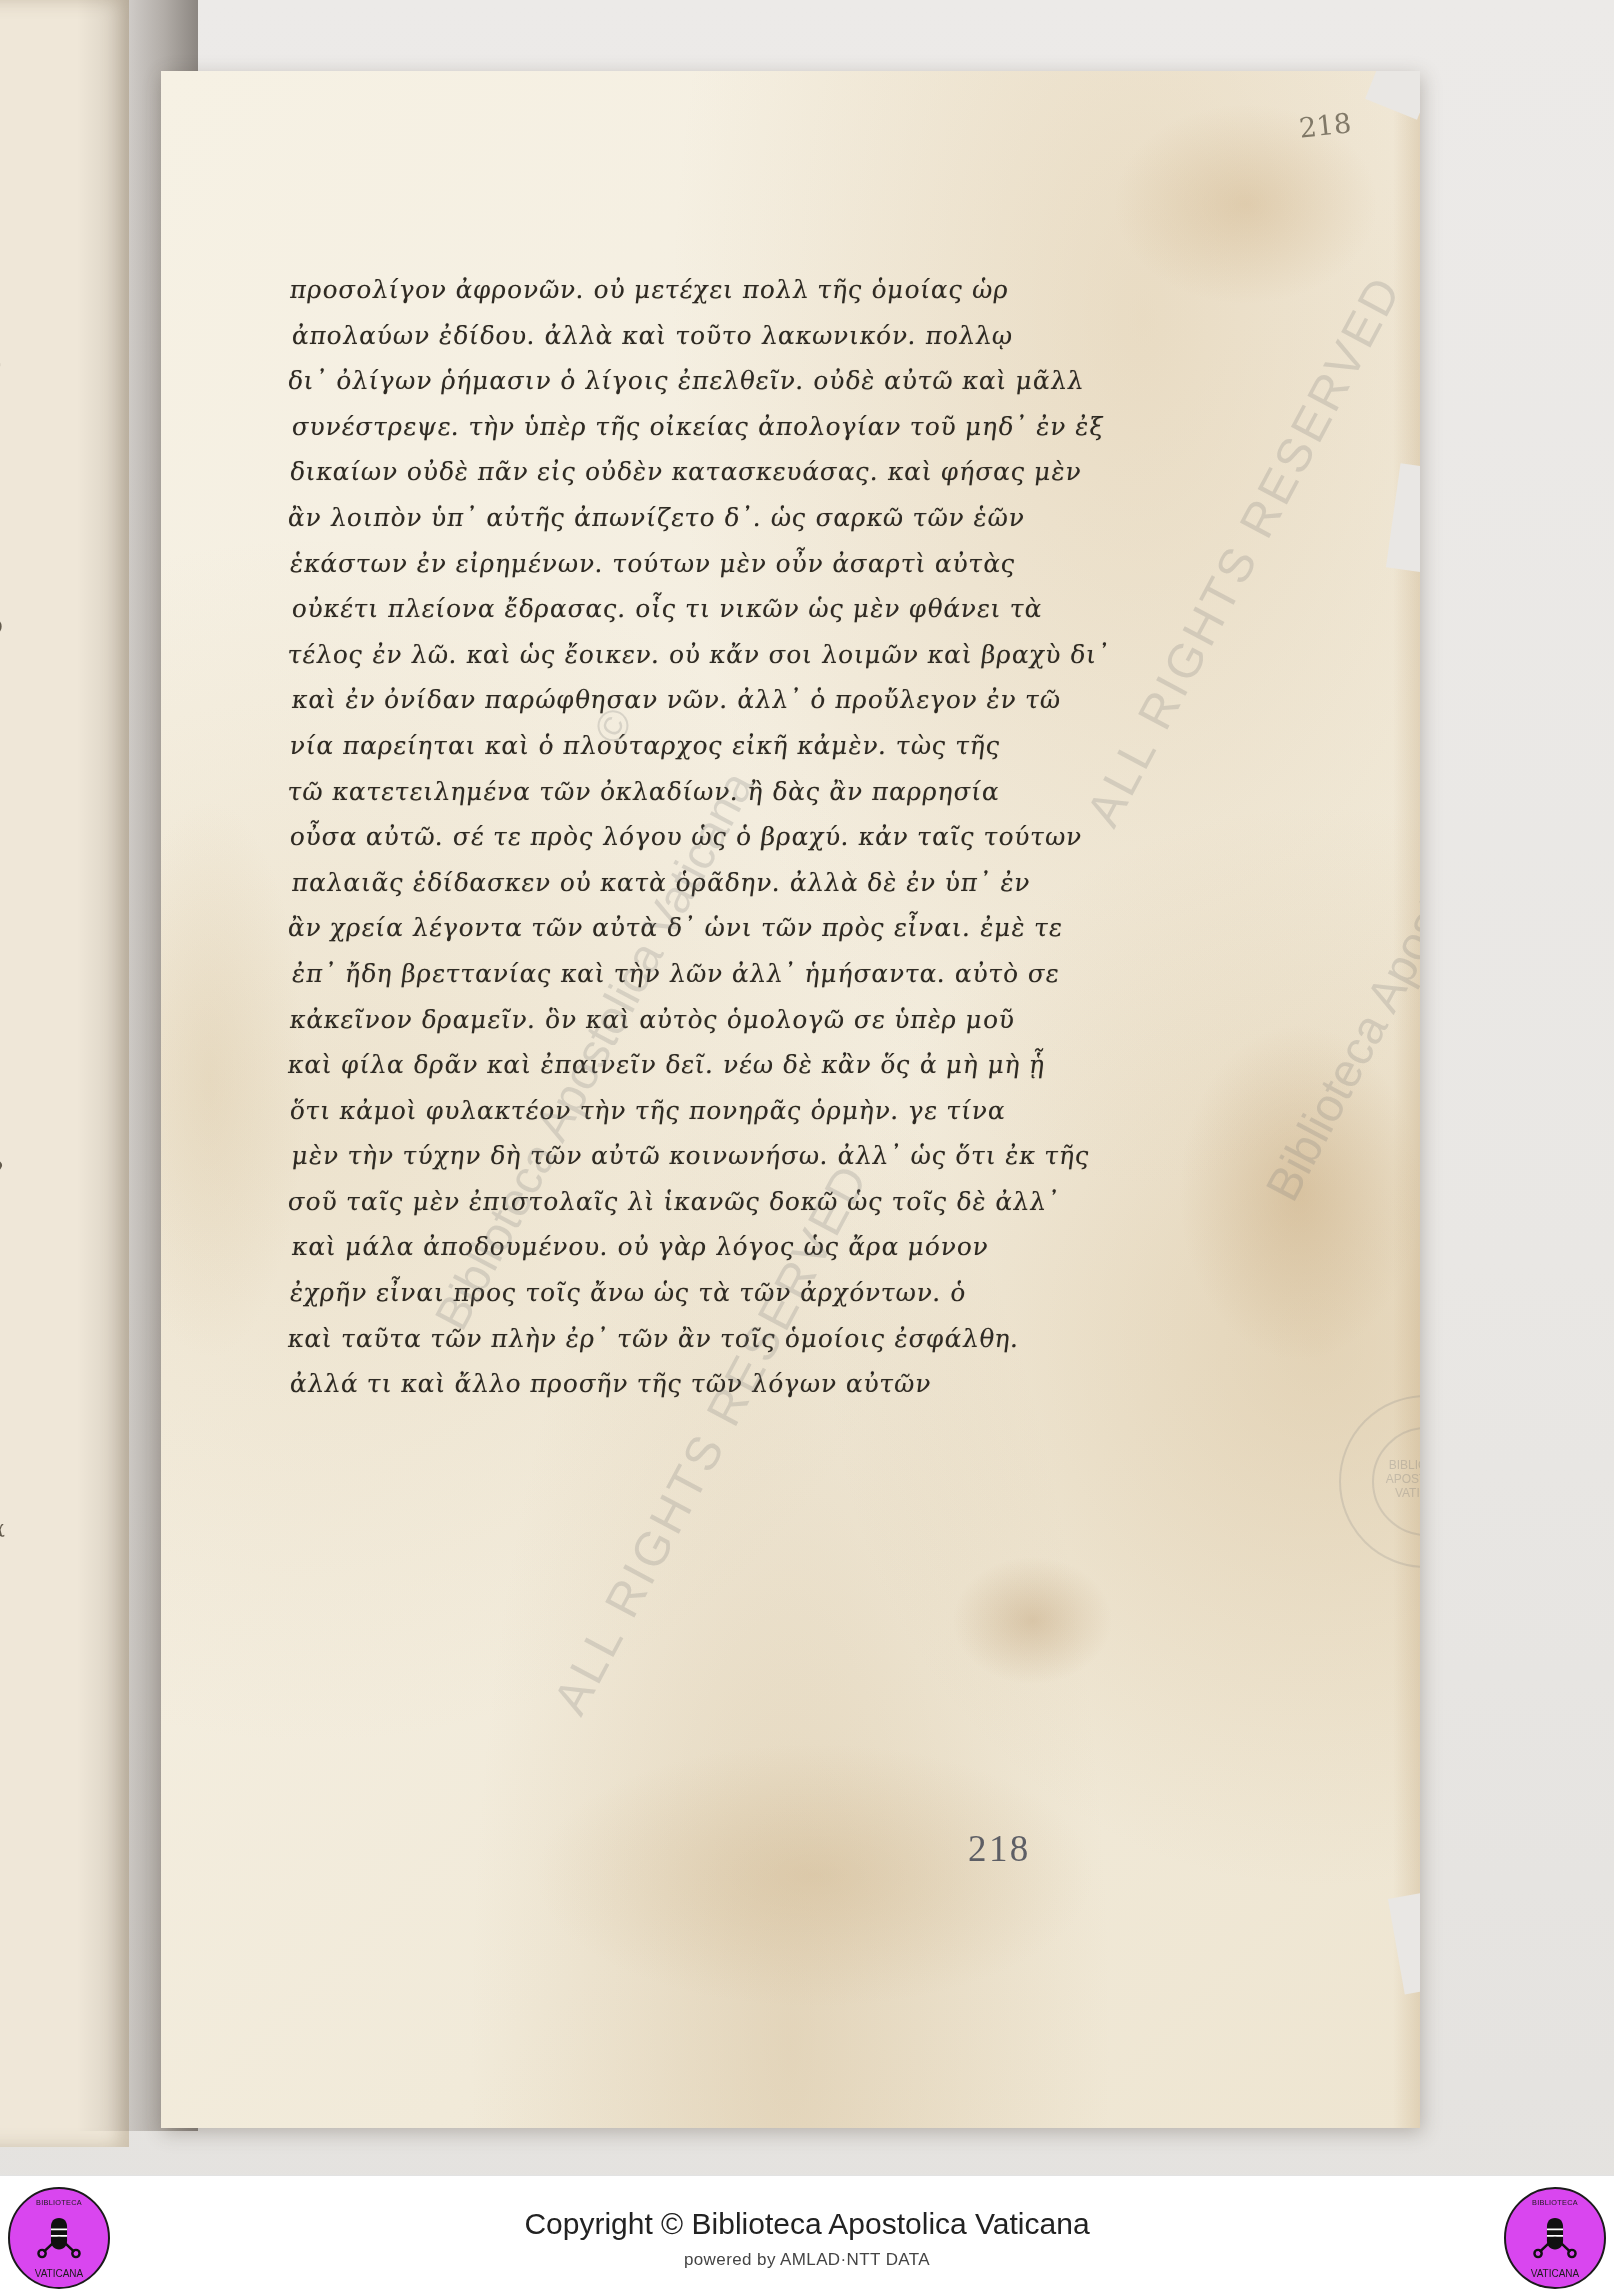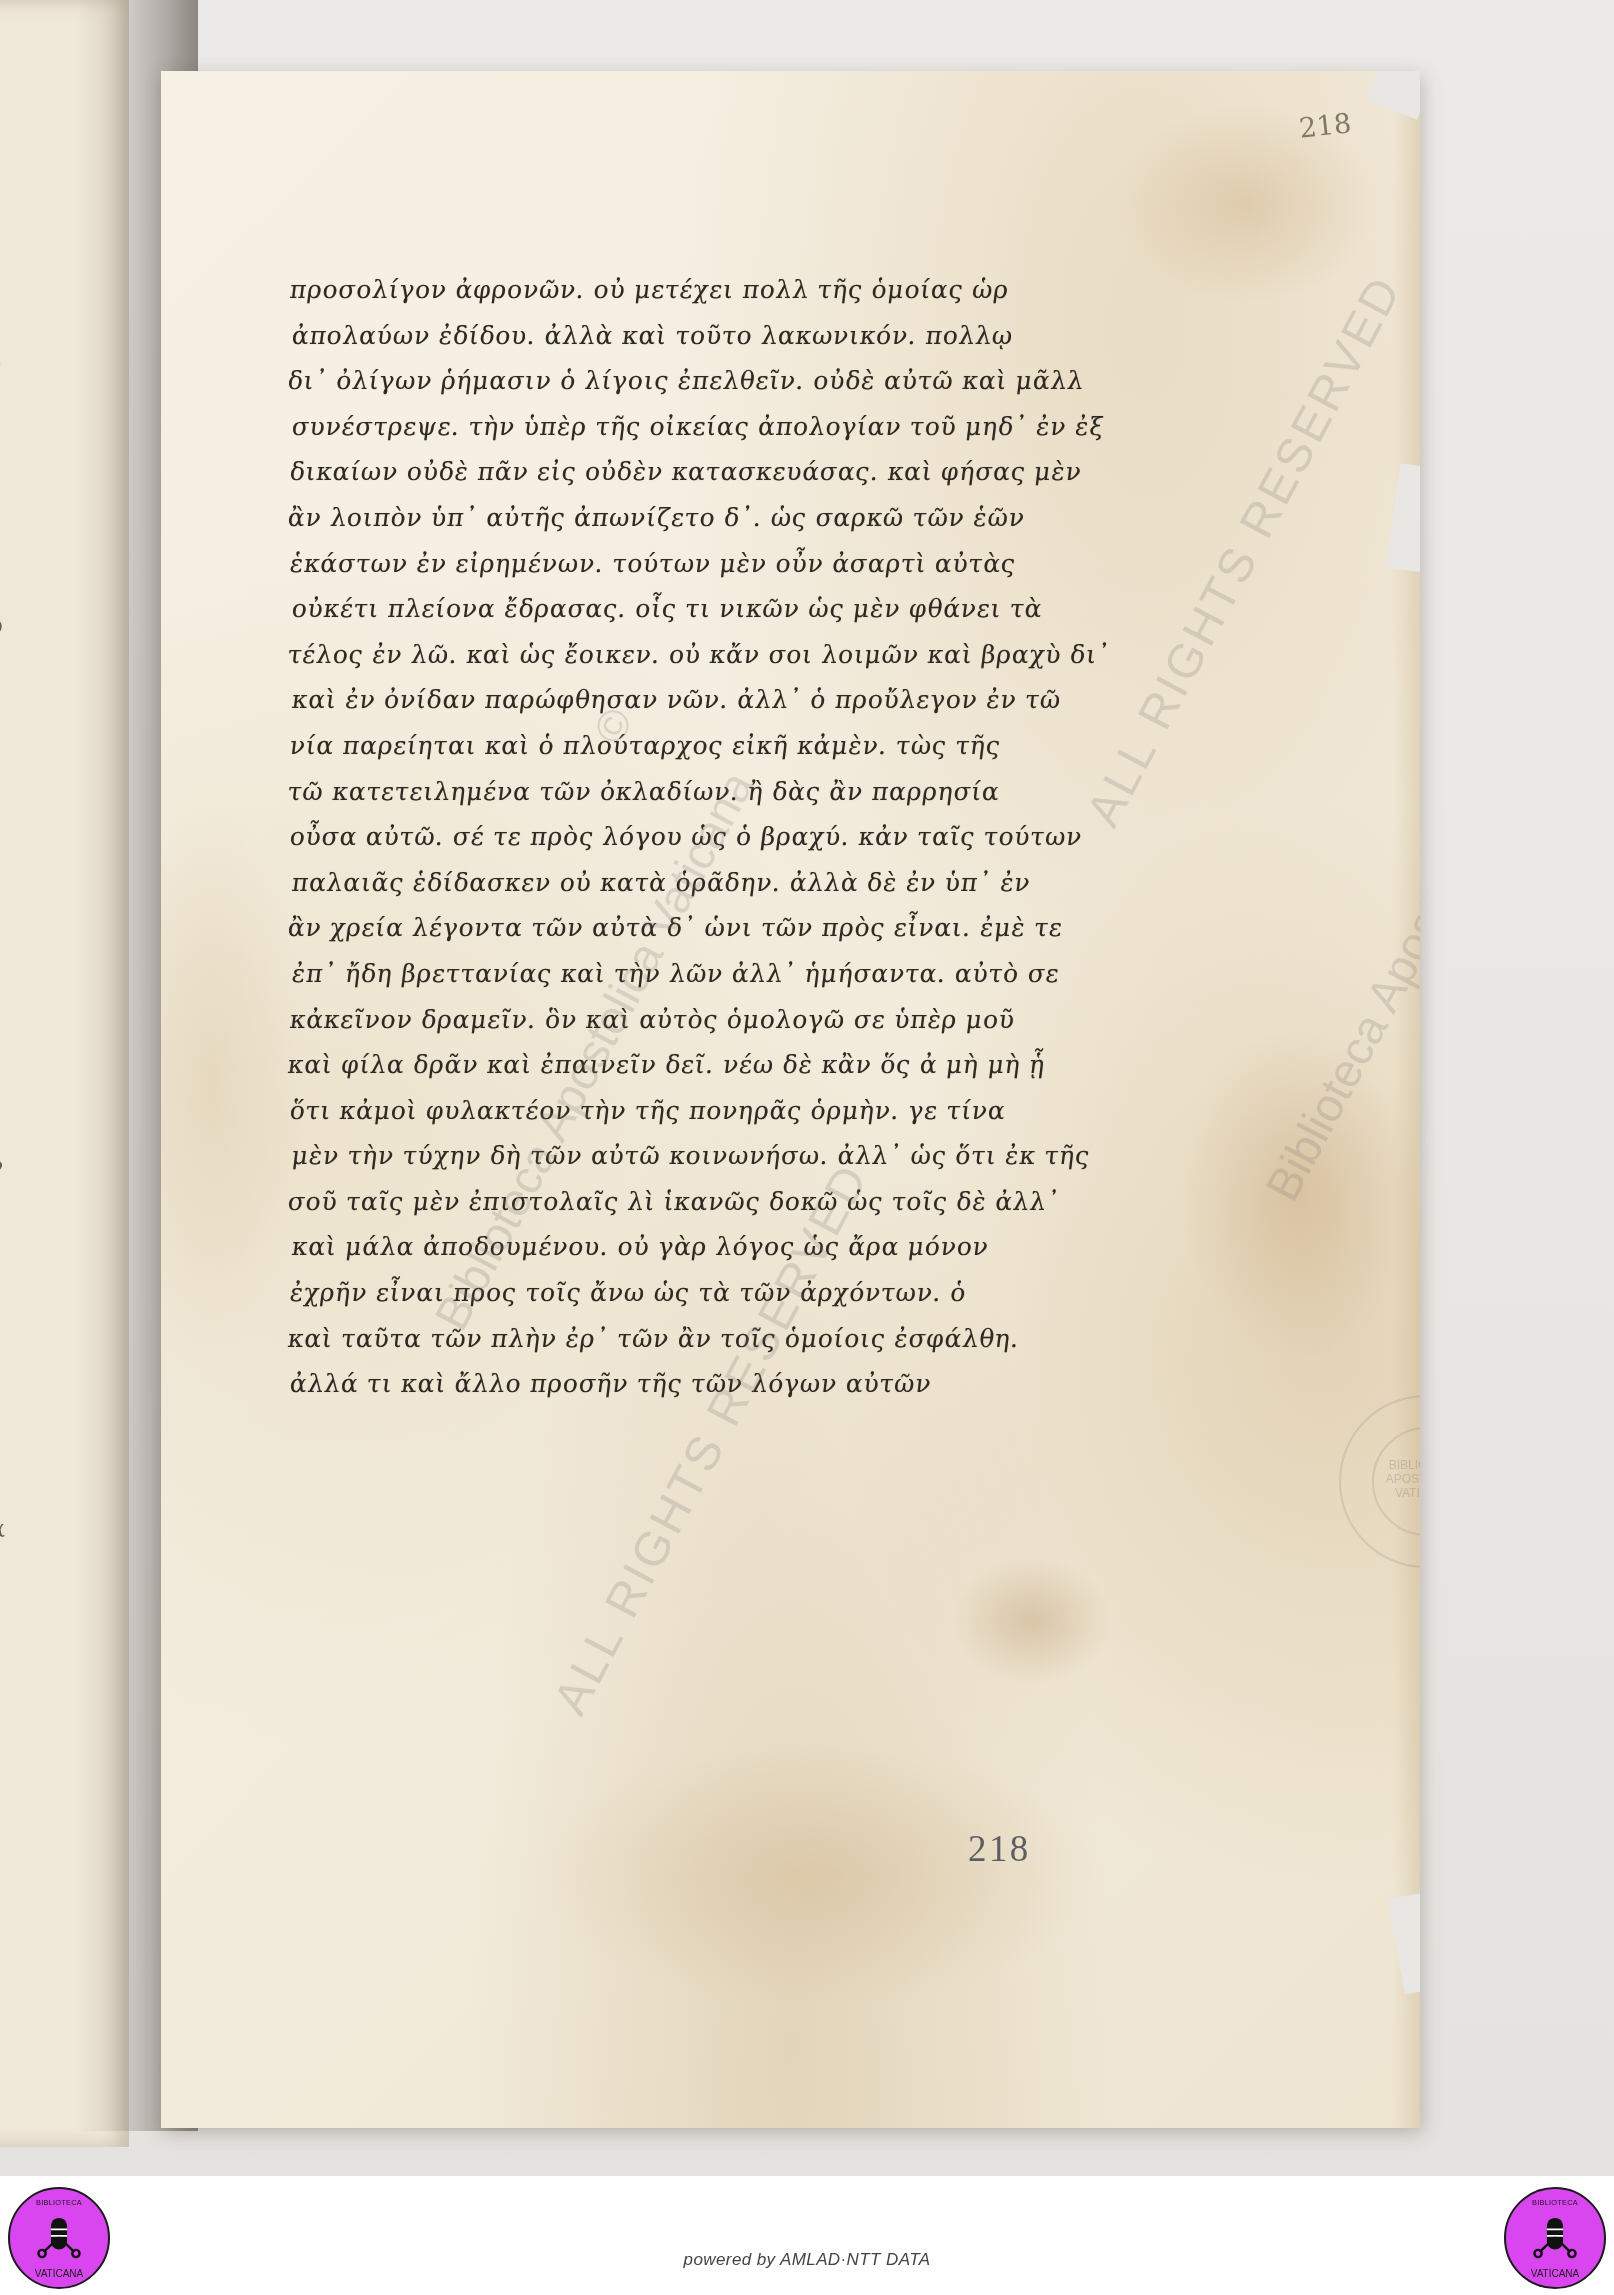--- a/index.html
+++ b/index.html
@@ -206,21 +206,20 @@
     font-size: 30px;
     color: #222222;
   }
   #footer-powered {
     position: absolute;
     left: 0; right: 0; top: 74px;
     text-align: center;
     font-size: 17px;
     color: #444444;
     letter-spacing: 0.4px;
-    font-style: italic;
   }
   .crest {
     position: absolute;
     bottom: 6.5px;
     width: 102px; height: 102px;
     border-radius: 50%;
     background: #d946ef;
     border: 2.4px solid #1b1b1b;
     box-sizing: border-box;
     overflow: hidden;
@@ -325,20 +324,21 @@
       <svg class="tiara" width="50" height="52" viewBox="0 0 62 64">
         <path d="M31 6 C24 6 21 11 21 17 L21 34 C21 41 25 45 31 45 C37 45 41 41 41 34 L41 17 C41 11 38 6 31 6 Z" fill="#111"></path>
         <path d="M21 20 H41 M21 28 H41" stroke="#fff" stroke-width="2.2"></path>
         <path d="M12 48 L31 30 M50 48 L31 30" stroke="#111" stroke-width="3.2" fill="none"></path>
         <circle cx="10" cy="50" r="4.5" fill="none" stroke="#111" stroke-width="3"></circle>
         <circle cx="52" cy="50" r="4.5" fill="none" stroke="#111" stroke-width="3"></circle>
       </svg>
       <div class="ring-text-b">VATICANA</div>
     </div>
 
+    <div id="footer-copyright">Copyright © Biblioteca Apostolica Vaticana</div>
     <div id="footer-powered">powered by AMLAD·NTT DATA</div>
 
     <div class="crest" id="crest-right">
       <div class="ring-text">BIBLIOTECA</div>
       <svg class="tiara" width="50" height="52" viewBox="0 0 62 64">
         <path d="M31 6 C24 6 21 11 21 17 L21 34 C21 41 25 45 31 45 C37 45 41 41 41 34 L41 17 C41 11 38 6 31 6 Z" fill="#111"></path>
         <path d="M21 20 H41 M21 28 H41" stroke="#fff" stroke-width="2.2"></path>
         <path d="M12 48 L31 30 M50 48 L31 30" stroke="#111" stroke-width="3.2" fill="none"></path>
         <circle cx="10" cy="50" r="4.5" fill="none" stroke="#111" stroke-width="3"></circle>
         <circle cx="52" cy="50" r="4.5" fill="none" stroke="#111" stroke-width="3"></circle>

